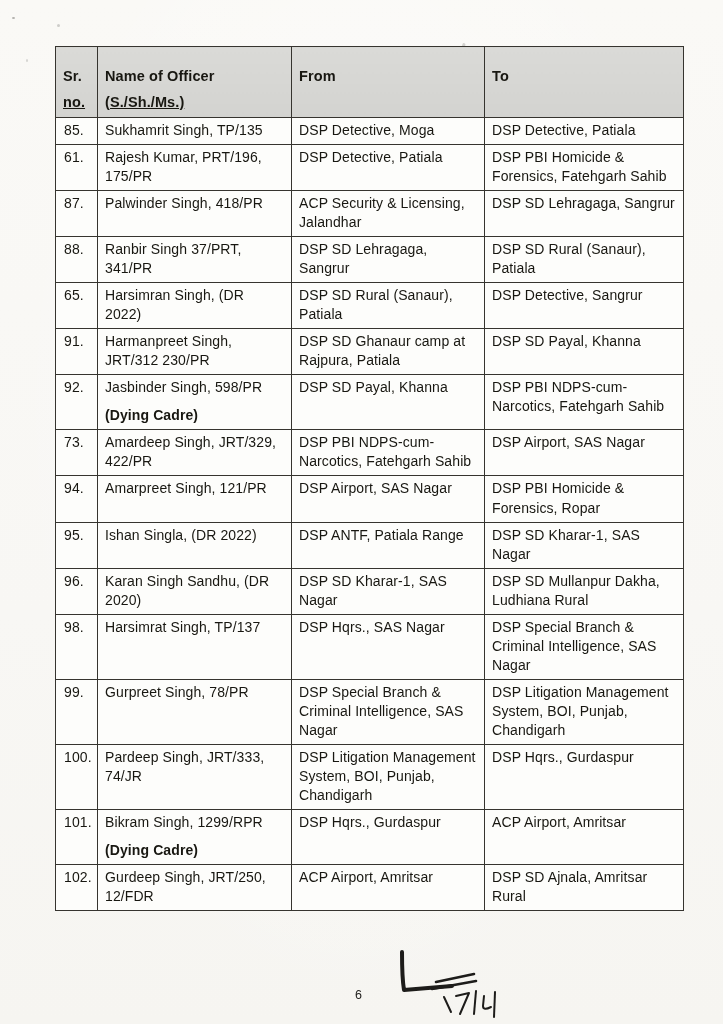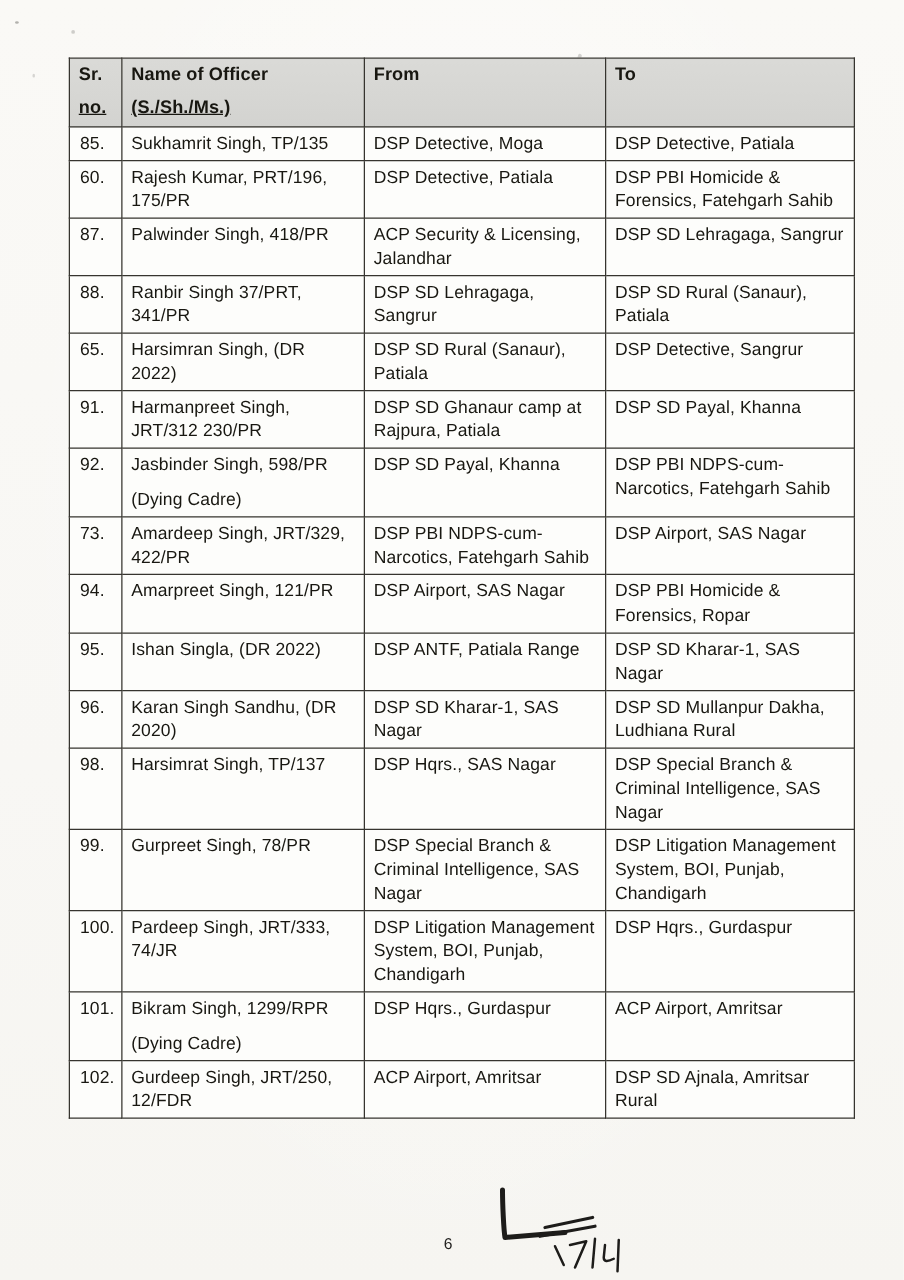--- a/index.html
+++ b/index.html
@@ -56,28 +56,29 @@
     vertical-align: top;
     text-align: left;
     padding: 3px 7px 4px 7px;
     letter-spacing: 0.1px;
   }
   .transfer-table thead th {
     background: linear-gradient(180deg, #dadad7 0%, #d3d3d0 100%);
     font-weight: bold;
     font-size: 14.5px;
     height: 46px;
-    padding-top: 4px;
+    padding-top: 20px;
   }
   .transfer-table thead th .h-line2 { margin-top: 6px; text-decoration: underline; }
   .transfer-table tbody td:first-child {
     padding-left: 8px;
   }
   .note {
     margin-top: 9px;
+    font-weight: bold;
   }
 
   .footer-area {
     position: absolute;
     left: 0;
     top: 940px;
     width: 723px;
     height: 84px;
   }
   .page-number {
@@ -129,21 +130,21 @@
         <tr>
     <td>85.</td>
     <td>
       <div>Sukhamrit Singh, TP/135</div>
 
     </td>
     <td>DSP Detective, Moga</td>
     <td>DSP Detective, Patiala</td>
   </tr>
         <tr>
-    <td>60.</td>
+    <td>61.</td>
     <td>
       <div>Rajesh Kumar, PRT/196, 175/PR</div>
 
     </td>
     <td>DSP Detective, Patiala</td>
     <td>DSP PBI Homicide &amp; Forensics, Fatehgarh Sahib</td>
   </tr>
         <tr>
     <td>87.</td>
     <td>

